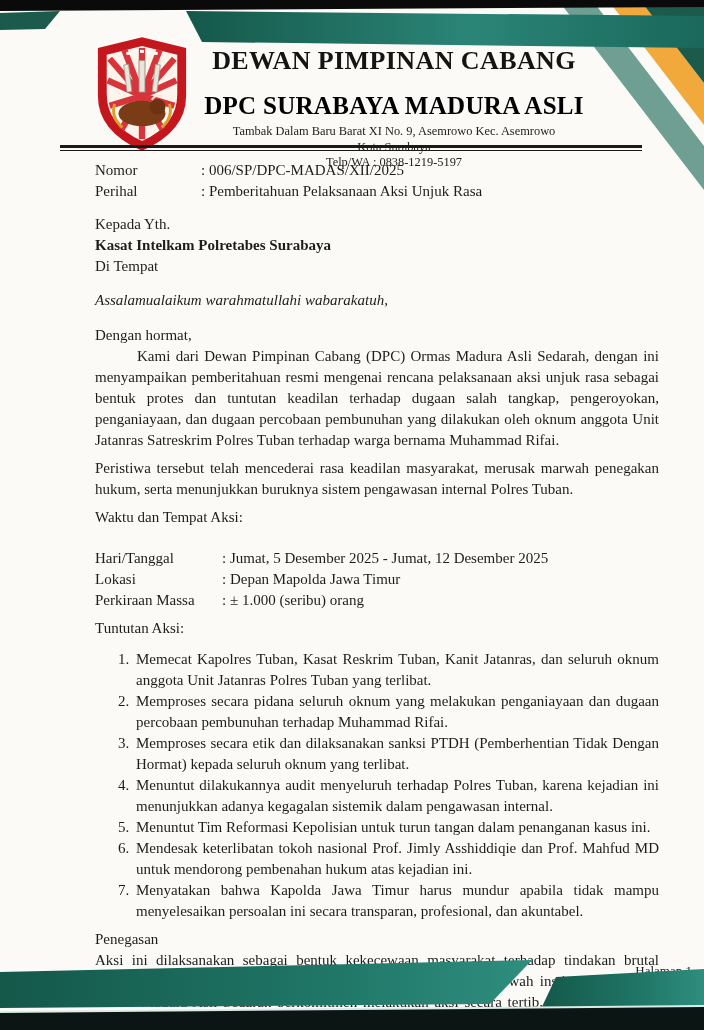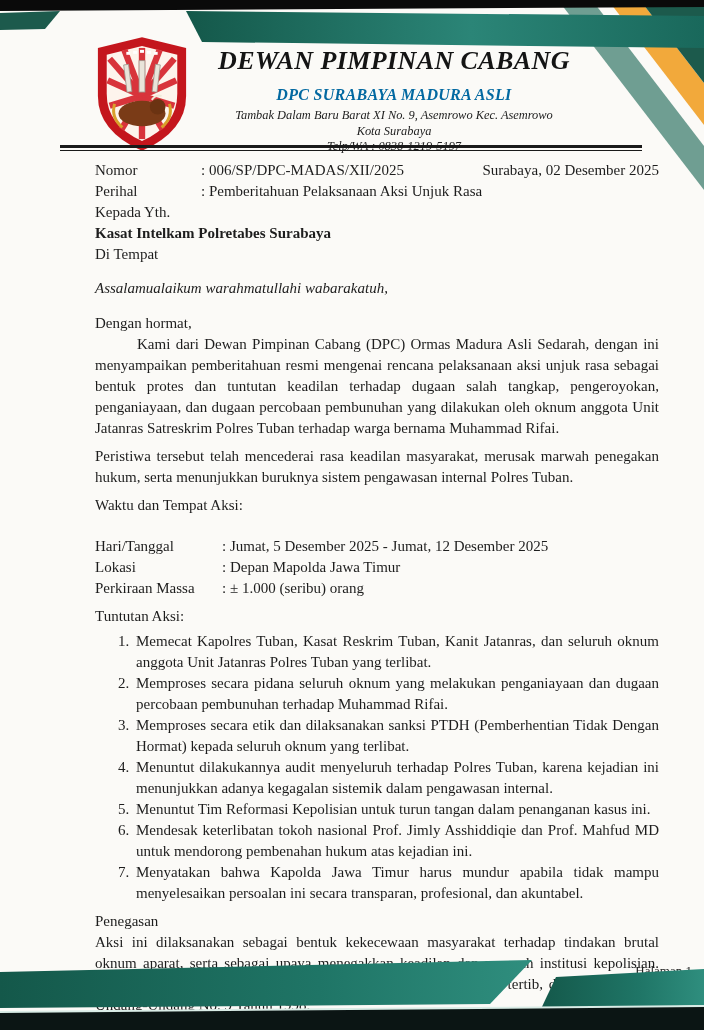--- a/index.html
+++ b/index.html
@@ -8,45 +8,45 @@
     position:relative; width:704px; height:1030px; overflow:hidden;
     background:#fbfaf7; color:#1d1d1d;
     font-family:"Liberation Serif", serif;
   }
   svg.deco { position:absolute; left:0; pointer-events:none; }
   .deco-top { top:0; }
   .deco-bottom { bottom:0; }
 
   
   .logo { position:absolute; left:93px; top:33px; width:98px; height:122px; }
-  .head-text { position:absolute; left:198px; top:46px; width:392px; text-align:center;font-style:italic; }
+  .head-text { position:absolute; left:198px; top:46px; width:392px; text-align:center; }
   .org-name { font-size:26px; font-weight:bold; letter-spacing:.4px; color:#141414; white-space:nowrap; }
-  .org-subname { font-size:16px; font-weight:bold; color:#0369a1; letter-spacing:.3px; margin-top:10px; white-space:nowrap; }
+  .org-subname { font-size:25px; font-weight:bold; color:#000000; letter-spacing:.3px; margin-top:16px; white-space:nowrap; }
   .org-address { font-size:12.4px; line-height:15.6px; margin-top:4px; color:#222; }
   .rule { position:absolute; left:60px; right:62px; top:145px; border-top:3px solid #1a1a1a; }
   .rule:after { content:""; display:block; margin-top:2px; border-top:1.5px solid #1a1a1a; }
 
   
   .content { position:absolute; left:95px; right:45px; top:160px; font-size:15px; line-height:1.40; }
   .meta-row { display:flex; }
   .meta-label { width:106px; flex:0 0 106px; }
   .meta-value { flex:1; }
   .meta-date { white-space:nowrap; text-align:right; }
-  .recipient { margin-top:0; }
+  .recipient { margin-top:12px; }
   .bold { font-weight:bold; }
   .salutation { margin-top:13px; font-style:italic; }
   .opening { margin-top:14px;font-family:Liberation Serif, serif; }
   .para { text-align:justify; }
   .para-indent { text-indent:42px; }
   .gap { margin-top:7px; }
   .sched { margin-top:20px; }
   .sched-row { display:flex; }
   .sched-label { width:127px; flex:0 0 127px; }
   .sched-value { flex:1; }
-  ol.demands { margin-top:4px; padding-left:38px; }
+  ol.demands { margin-top:10px; padding-left:38px; }
   ol.demands li { padding-left:3px; text-align:justify; }
   .page-label { position:absolute; right:12px; top:963px; font-size:13px; color:#232323; }
 </style>
 </head>
 <body>
 
 <div class="page">
 
   <svg class="deco deco-top" width="704" height="300" viewBox="0 0 704 300" aria-hidden="true">
     <defs>
@@ -118,21 +118,20 @@
     </div>
   </div>
 
   <div class="rule"></div>
 
   <div class="content">
 
     <div class="meta-row">
       <span class="meta-label">Nomor</span>
       <span class="meta-value">: 006/SP/DPC-MADAS/XII/2025</span>
-      <span class="meta-date">Surabaya, 02 Desember 2025</span>
     </div>
     <div class="meta-row">
       <span class="meta-label">Perihal</span>
       <span class="meta-value">: Pemberitahuan Pelaksanaan Aksi Unjuk Rasa</span>
     </div>
 
     <div class="recipient">
       <div>Kepada Yth.</div>
       <div class="bold">Kasat Intelkam Polretabes Surabaya</div>
       <div>Di Tempat</div>

